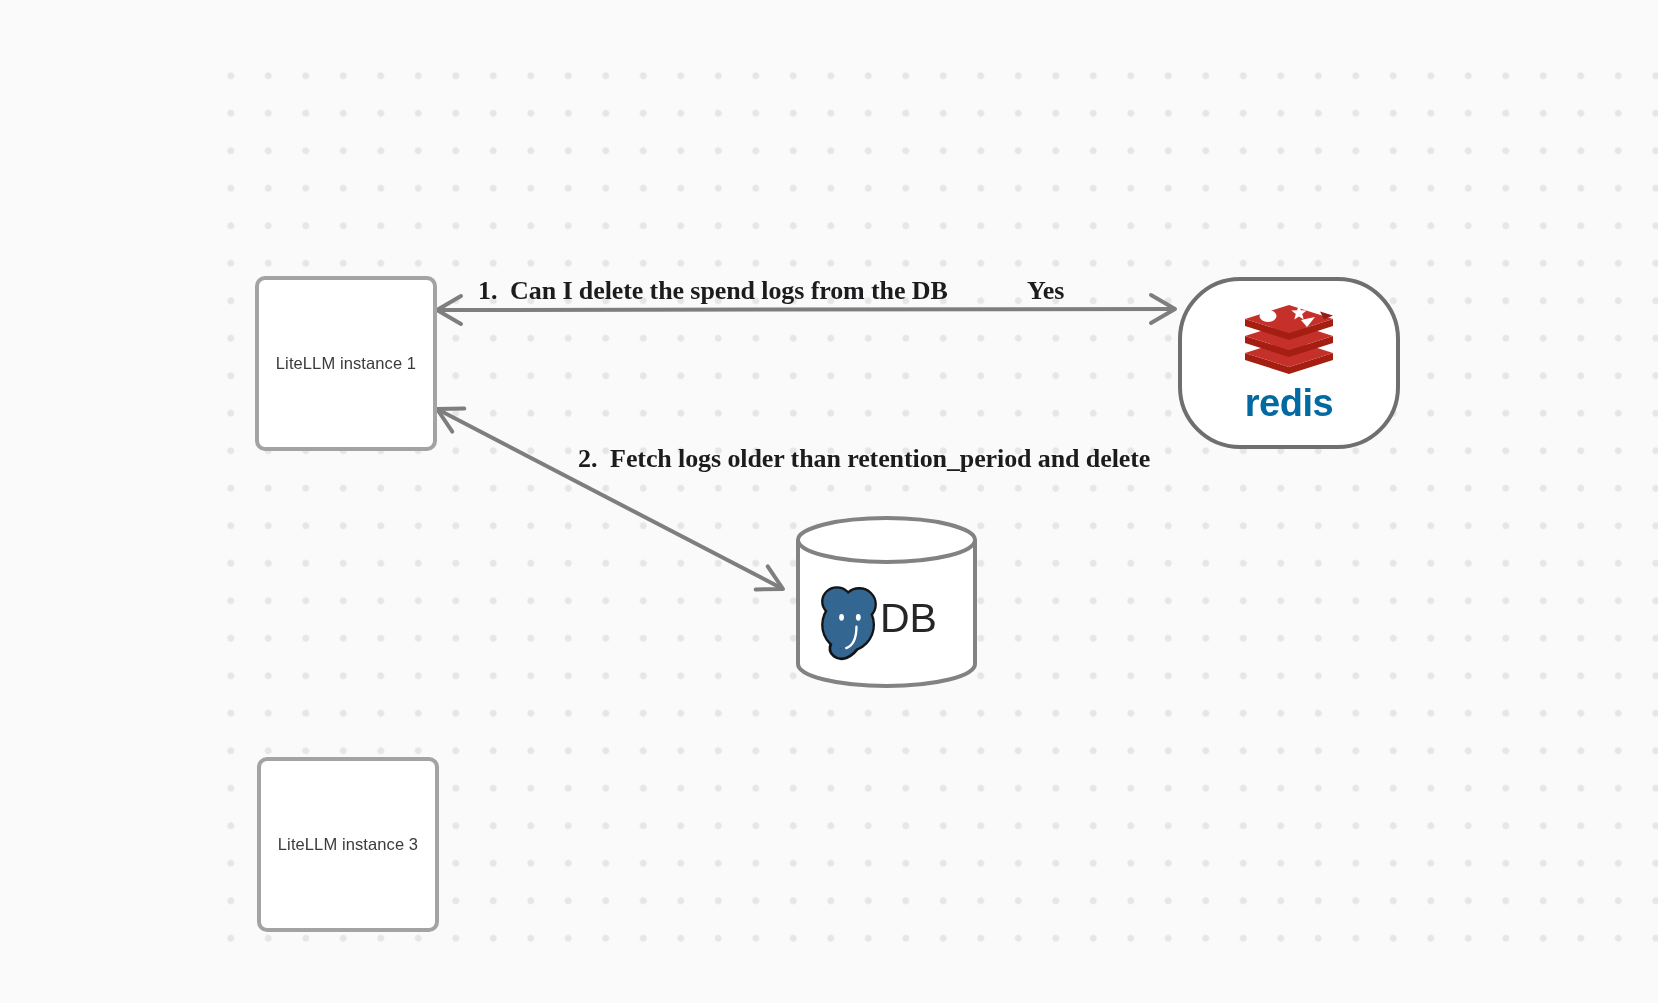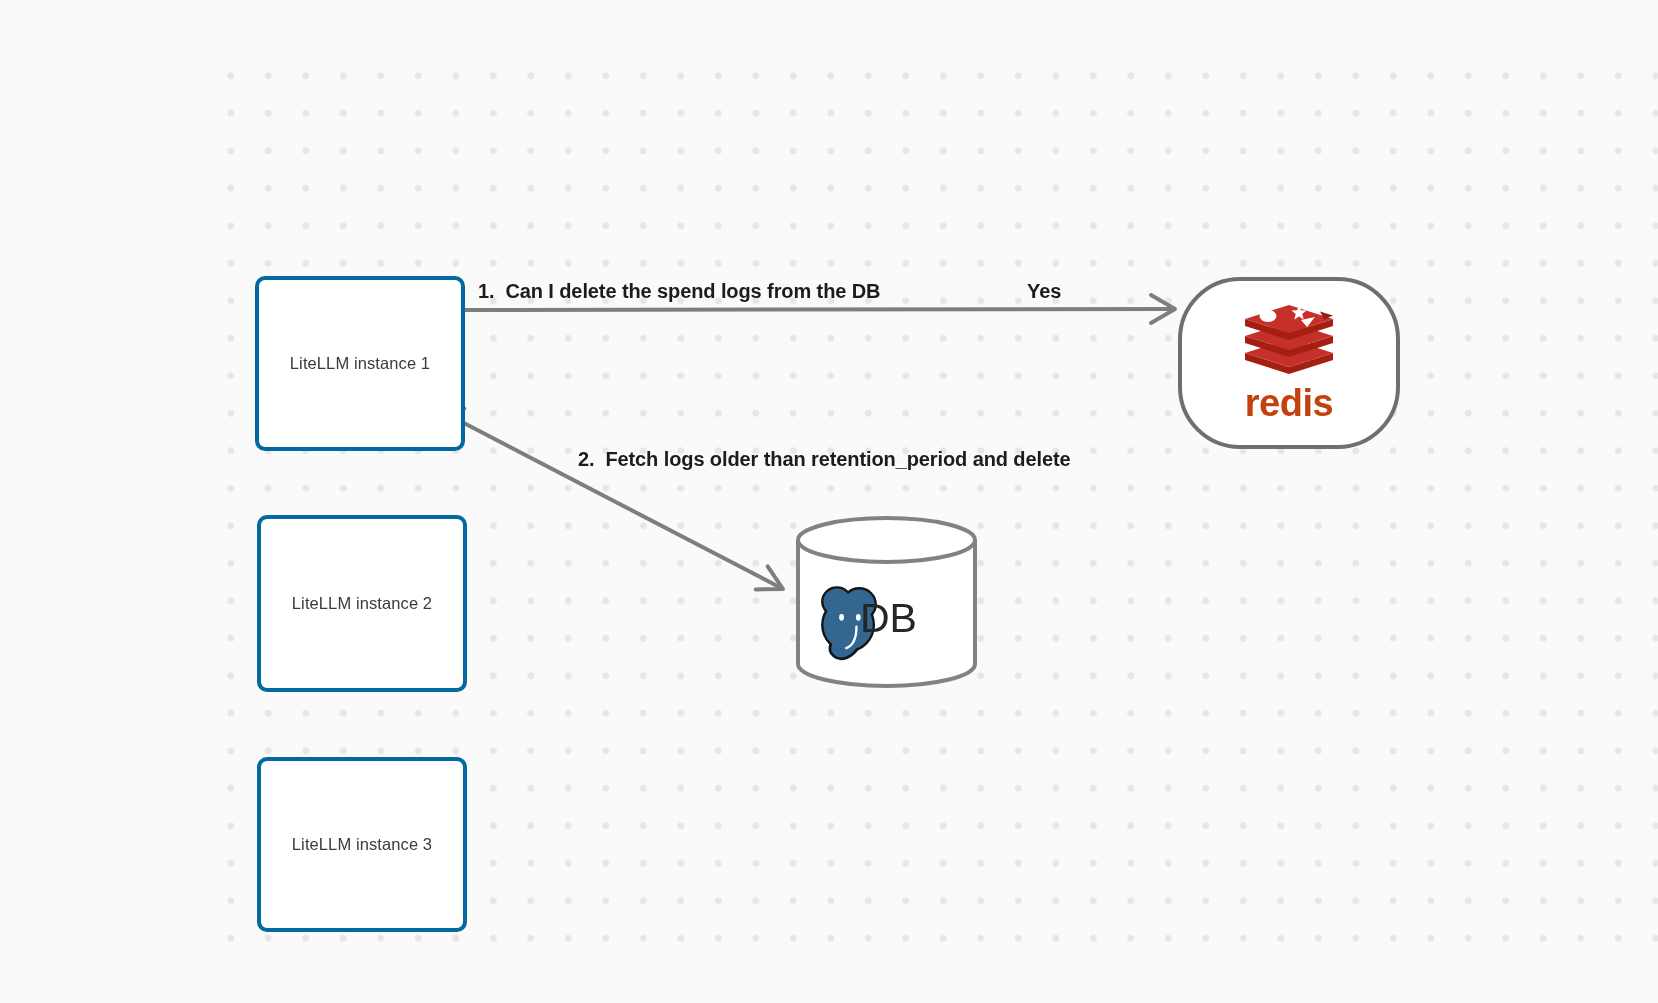--- a/index.html
+++ b/index.html
@@ -13,48 +13,48 @@
     background-size:37.5px 37.5px;
   }
 
   
   .edges-svg{position:absolute;left:0;top:0;width:1658px;height:1003px;}
   .edge-shaft{stroke:#7e7e7e;stroke-width:4;fill:none;}
   .edge-head{stroke:#7e7e7e;stroke-width:4;fill:none;stroke-linecap:round;stroke-linejoin:round;}
 
   
   .llm-box{
-    position:absolute;width:210px;height:175px;box-sizing:border-box;
-    background:#ffffff;border:4px solid #0369a1;border-radius:10px;
+    position:absolute;width:182px;height:175px;box-sizing:border-box;
+    background:#ffffff;border:4px solid #a3a3a3;border-radius:10px;
     display:flex;align-items:center;justify-content:center;
   }
   .llm-box .node-label{font-size:16.5px;color:#3b3b3b;letter-spacing:0.1px;}
   .box1{left:255px;top:276px;}
   .box2{left:257px;top:515px;height:177px;}
   .box3{left:257px;top:757px;align-items:center;}
 
   
   .redis-node{
     position:absolute;left:1178px;top:277px;width:222px;height:172px;box-sizing:border-box;
     background:#ffffff;border:4px solid #6f6f6f;border-radius:62px;
     display:flex;flex-direction:column;align-items:center;justify-content:center;
   }
-  .redis-wordmark{font-size:38px;font-weight:bold;color:#c2410c;line-height:36px;margin-top:10px;letter-spacing:-0.5px;}
+  .redis-wordmark{font-size:38px;font-weight:bold;color:#0369a1;line-height:36px;margin-top:10px;letter-spacing:-0.5px;}
   .redis-rim{fill:#a41e11;}
   .redis-face{fill:#c6302b;}
 
   
   .cyl-svg{position:absolute;left:796px;top:514px;}
   .elephant-svg{position:absolute;left:812px;top:582px;}
-  .db-label{position:absolute;left:860px;top:596px;font-size:41px;line-height:44px;font-weight:400;color:#262626;}
+  .db-label{position:absolute;left:880px;top:596px;font-size:41px;line-height:44px;font-weight:400;color:#262626;}
 
   
   .edge-label{
-    position:absolute;font-size:20px;font-weight:bold;color:#1c1c1e;
-    white-space:pre;line-height:24px;letter-spacing:-0.1px;
+    position:absolute;font-size:26px;font-weight:bold;color:#1c1c1e;
+    white-space:pre;line-height:24px;letter-spacing:-0.1px;font-family:Liberation Serif, serif;
   }
   .lbl1{left:478px;top:279px;}
   .lblYes{left:1027px;top:279px;text-align:center;}
   .lbl2{left:578px;top:447px;}
 </style>
 </head>
 <body>
 
 <div class="stage">
 
@@ -68,23 +68,20 @@
     </g>
     <g>
       <line class="edge-shaft" x1="437" y1="409" x2="783" y2="589"></line>
       <polyline class="edge-head" points="452.3,431.6 437,409 464.3,408.6"></polyline>
       <polyline class="edge-head" points="755.7,589.4 783,589 767.7,566.4"></polyline>
     </g>
   </svg>
 
   <div class="llm-box box1">
     <span class="node-label">LiteLLM instance 1</span>
-  </div>
-  <div class="llm-box box2">
-    <span class="node-label">LiteLLM instance 2</span>
   </div>
   <div class="llm-box box3">
     <span class="node-label">LiteLLM instance 3</span>
   </div>
 
   <div class="redis-node">
     <svg viewBox="0 0 96 70" width="96" height="70">
       <g transform="translate(0,34)">
         <path class="redis-rim" d="M4,14 L48,28 L92,14 L92,21 L48,35 L4,21 Z"></path>
         <path class="redis-face" d="M4,14 L48,0 L92,14 L48,28 Z"></path>

